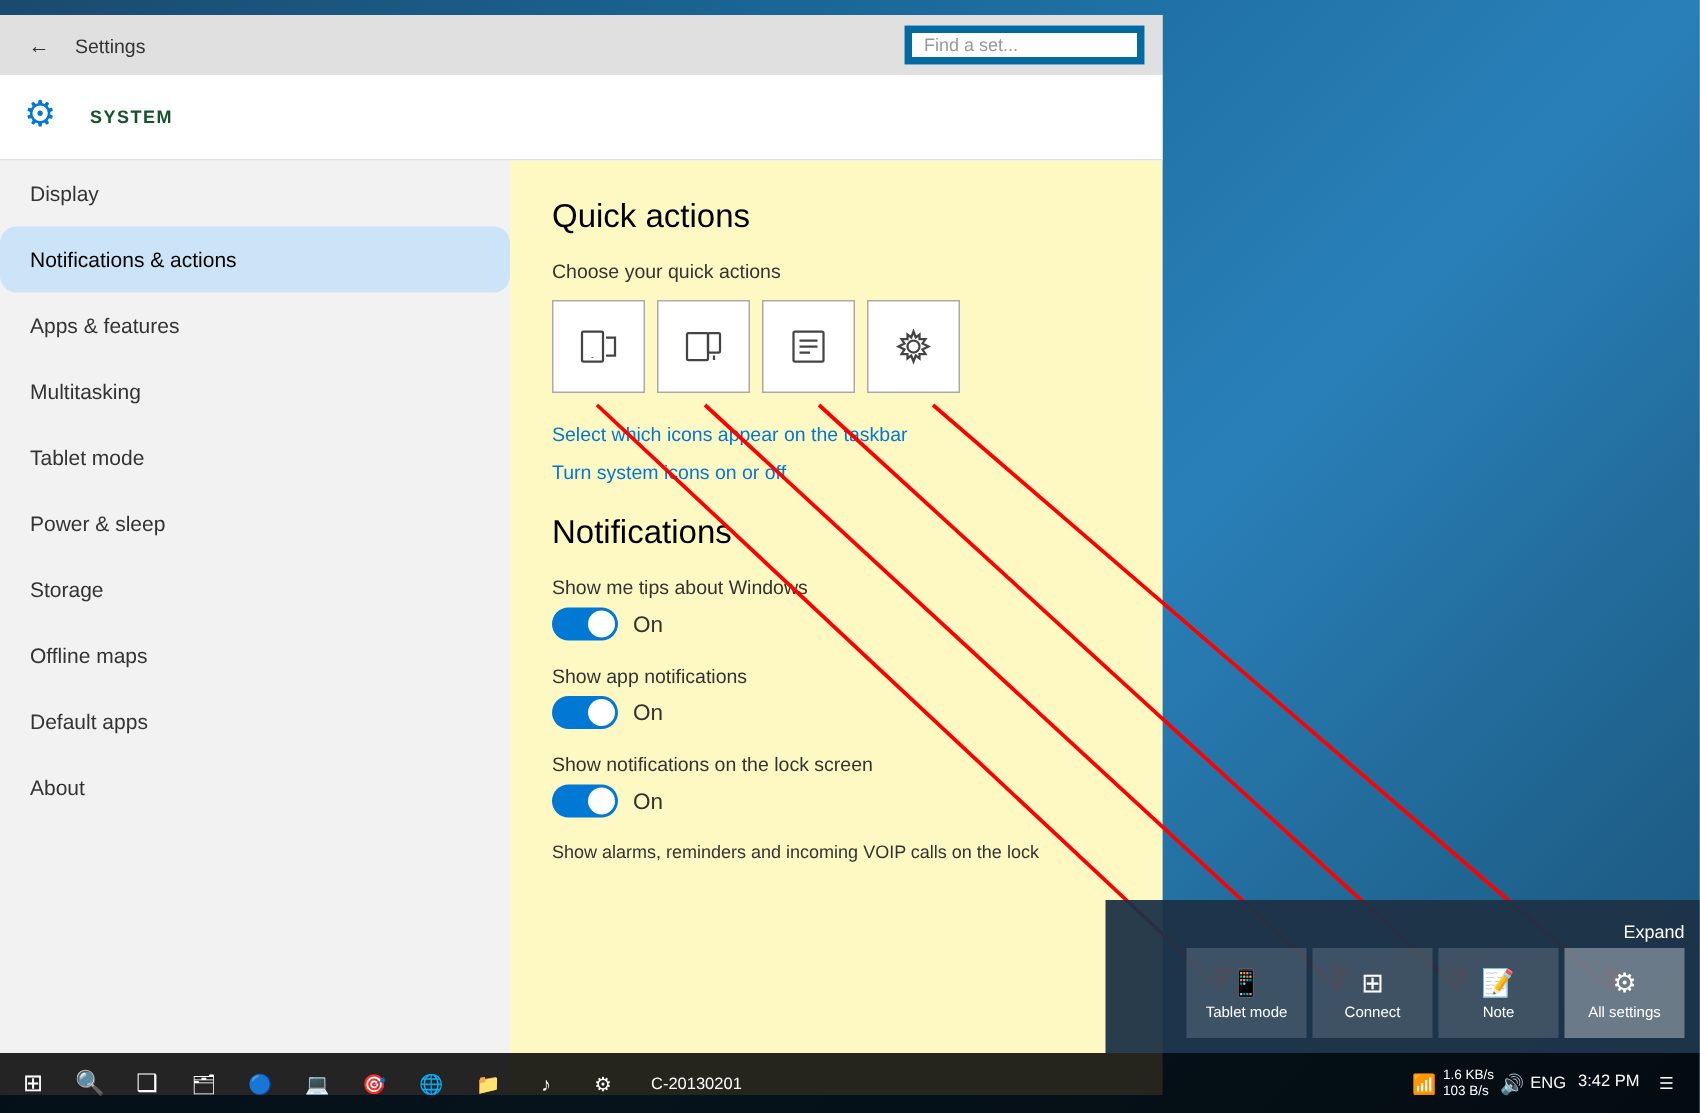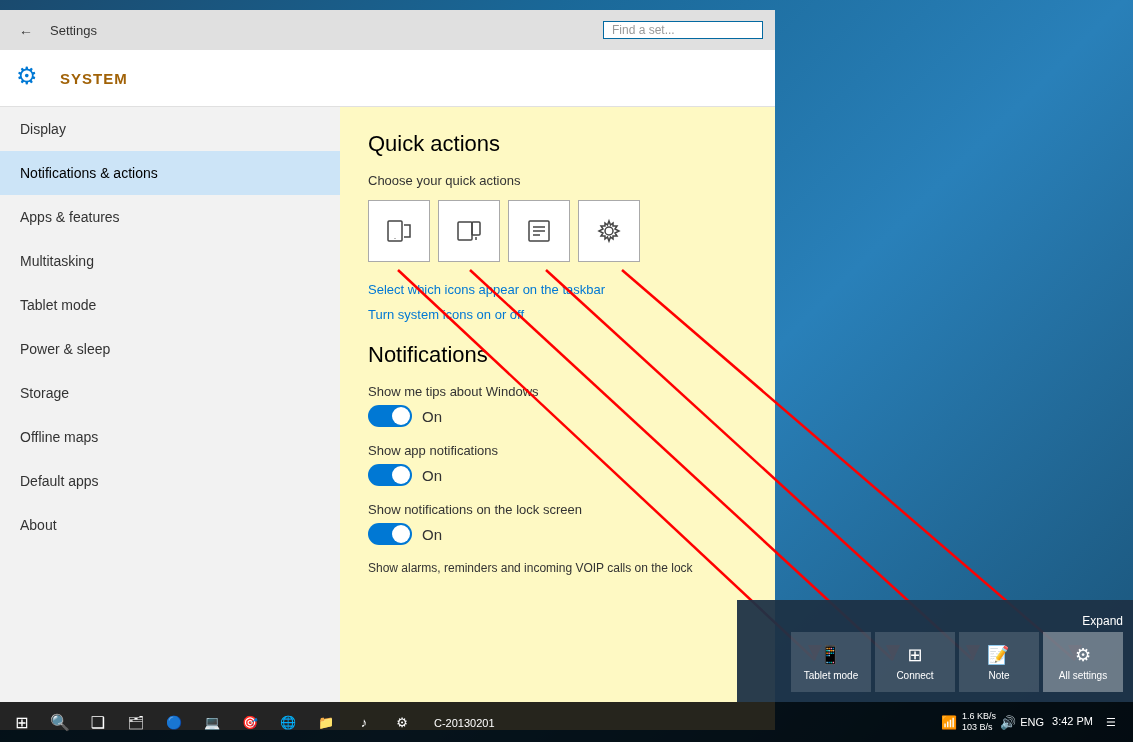--- a/index.html
+++ b/index.html
@@ -40,21 +40,21 @@
       color: #333;
       font-size: 14px;
     }
     .title-bar-title {
       font-size: 13px;
       color: #333;
     }
     .title-bar-search {
       margin-left: auto;
       background: white;
-      border: 1px solid #0369a1;
+      border: 5px solid #0369a1;
       padding: 1px 8px;
       font-size: 12px;
       color: #999;
       width: 160px;
     }
 
     
     .system-header {
       background: white;
       padding: 12px 16px;
@@ -63,24 +63,24 @@
       gap: 12px;
       border-bottom: 1px solid #e0e0e0;
       flex-shrink: 0;
     }
     .gear-icon-large {
       width: 32px; height: 32px;
       color: #0078d4;
       font-size: 24px;
     }
     .system-title {
-      font-size: 15px;
+      font-size: 12px;
       font-weight: 600;
       letter-spacing: 1px;
-      color: #a16207;
+      color: #14532d;
     }
 
     
     .content-area {
       display: flex;
       flex: 1;
       overflow: hidden;
     }
 
     
@@ -92,20 +92,21 @@
     }
     .sidebar-item {
       padding: 14px 20px;
       font-size: 14px;
       color: #333;
       cursor: pointer;
     }
     .sidebar-item.active {
       background: #cce4f7;
       color: #000;
+      border-radius: 11px;
     }
 
     
     .main-panel {
       flex: 1;
       background: #fef9c3;
       overflow-y: auto;
       padding: 24px 28px;
     }
 

